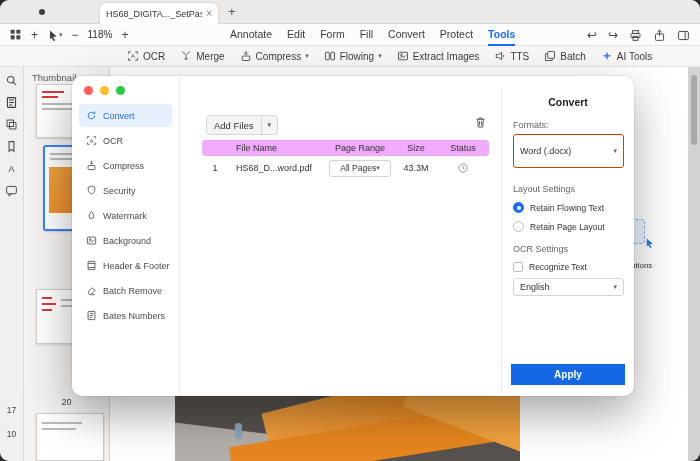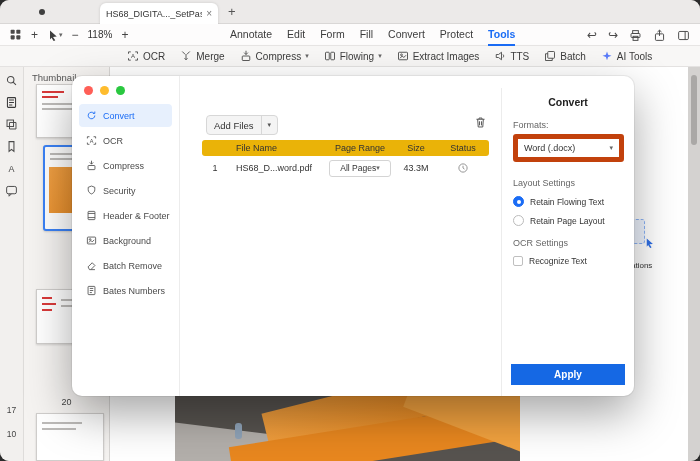--- a/index.html
+++ b/index.html
@@ -71,34 +71,34 @@
 .lr{background:#ff5f57;}.ly{background:#febc2e;}.lg{background:#2ac840;}
 .mnav{position:absolute;left:0;top:0;bottom:0;width:108px;border-right:1px solid #ececec;padding-top:28px;}
 .mnav .item{height:23px;margin:0 7px 2px;display:flex;align-items:center;gap:6px;padding-left:7px;border-radius:4px;font-size:9px;color:#4a4a4a;}
 .mnav .item.active{background:#e7f0fd;color:#1a6cf5;}
 .mcenter{position:absolute;left:108px;top:12px;bottom:0;width:322px;border-right:1px solid #ececec;}
 .addfiles{position:absolute;left:26px;top:27px;height:20px;display:flex;align-items:center;background:#f4f4f4;border:1px solid #d7d7d7;border-radius:4px;font-size:9.5px;color:#333;}
 .addfiles .lbl{padding:0 7px;}
 .addfiles .dd{padding:0 6px;border-left:1px solid #d7d7d7;font-size:7px;color:#555;height:100%;display:flex;align-items:center;}
 .mtrash{position:absolute;right:14px;top:28px;}
 .mtable{position:absolute;left:22px;right:12px;top:52px;}
-.mth{display:flex;height:16px;background:#eab308;border-radius:3px;align-items:center;font-size:9px;color:#333;}
+.mth{display:flex;height:16px;background:#f0abfc;border-radius:3px;align-items:center;font-size:9px;color:#333;}
 .mtr{display:flex;height:24px;align-items:center;font-size:9px;color:#333;}
 .c-idx{width:26px;text-align:center;}
 .c-name{width:98px;padding-left:8px;white-space:nowrap;overflow:hidden;}
 .c-range{width:68px;display:flex;justify-content:center;}
 .c-size{width:44px;text-align:center;}
 .c-status{width:50px;display:flex;justify-content:center;}
 .rangesel{width:62px;height:17px;border:1px solid #d4d4d4;border-radius:3px;display:flex;align-items:center;justify-content:center;padding:0 5px;font-size:8.5px;background:#fff;}
 .mright{position:absolute;right:0;top:0;bottom:0;width:132px;}
 .ptitle{margin-top:20px;text-align:center;font-size:10.5px;font-weight:bold;color:#222;}
 .lab{margin:12px 0 0 11px;font-size:9px;color:#666;}
 .lab2{margin:16px 0 0 11px;font-size:9px;color:#666;}
 .lab3{margin:12px 0 0 11px;font-size:9px;color:#666;}
-.sel{margin:4px 10px 0 11px;height:28px;border:5px solid #c2410c;border-radius:3px;display:flex;align-items:center;justify-content:space-between;padding:0 6px;font-size:9px;color:#333;background:#fff;}
+.sel{margin:4px 10px 0 11px;height:34px;border:1px solid #c2410c;border-radius:3px;display:flex;align-items:center;justify-content:space-between;padding:0 6px;font-size:9px;color:#333;background:#fff;}
 .sel2{margin:6px 10px 0 11px;height:18px;border:1px solid #d4d4d4;border-radius:3px;display:flex;align-items:center;justify-content:space-between;padding:0 6px;font-size:9px;color:#333;background:#fff;}
 .opt{display:flex;align-items:center;gap:6px;margin:8px 0 0 11px;font-size:8.5px;color:#333;}
 .radio{width:11px;height:11px;border-radius:50%;border:1px solid #bbb;background:#fff;flex:none;}
 .radio.on{background:#1a6cf5;border-color:#1a6cf5;position:relative;}
 .radio.on::after{content:"";position:absolute;left:3px;top:3px;width:4px;height:4px;border-radius:50%;background:#fff;}
 .checkbox{width:10px;height:10px;border:1px solid #bfbfbf;border-radius:2px;background:#fff;flex:none;}
 .applybtn{position:absolute;left:9px;right:9px;bottom:11px;height:21px;background:#1568e4;border-radius:0;color:#fff;font-size:10px;font-weight:bold;display:flex;align-items:center;justify-content:center;}
 </style>
 </head>
 <body>
@@ -384,35 +384,43 @@
         <span>
             <svg width="11" height="11" viewBox="0 0 16 16" fill="none" stroke="currentColor" stroke-width="1.2">
               <path d="M8 1.5l4.8 1.9v3.5c0 3-2 5-4.8 6.1-2.8-1.1-4.8-3.1-4.8-6.1V3.4z"></path>
             </svg>
           </span>
         <span>Security</span>
       </div>
       <div class="item">
         <span>
             <svg width="11" height="11" viewBox="0 0 16 16" fill="none" stroke="currentColor" stroke-width="1.2">
-              <rect x="3" y="2" width="10" height="12" rx="1"></rect>
-              <path d="M3 5h10M3 11h10"></path>
-            </svg>
-          </span>
-        <span>Header &amp; Footer</span>
+              <path d="M8 2.2c2 2.6 3.6 4.7 3.6 6.6a3.6 3.6 0 1 1-7.2 0C4.4 6.9 6 4.8 8 2.2z"></path>
+            </svg>
+          </span>
+        <span>Watermark</span>
       </div>
       <div class="item">
         <span>
             <svg width="11" height="11" viewBox="0 0 16 16" fill="none" stroke="currentColor" stroke-width="1.2">
               <rect x="2" y="3" width="12" height="10" rx="1"></rect>
               <circle cx="6" cy="6.5" r="1.2"></circle>
               <path d="M4 11l3-3 2 2 3-3"></path>
             </svg>
           </span>
         <span>Background</span>
+      </div>
+      <div class="item">
+        <span>
+            <svg width="11" height="11" viewBox="0 0 16 16" fill="none" stroke="currentColor" stroke-width="1.2">
+              <rect x="3" y="2" width="10" height="12" rx="1"></rect>
+              <path d="M3 5h10M3 11h10"></path>
+            </svg>
+          </span>
+        <span>Header &amp; Footer</span>
       </div>
       <div class="item">
         <span>
             <svg width="11" height="11" viewBox="0 0 16 16" fill="none" stroke="currentColor" stroke-width="1.2">
               <path d="M3 10l6-6 4 4-6 6H5z"></path>
               <path d="M13 14H7"></path>
             </svg>
           </span>
         <span>Batch Remove</span>
       </div>
@@ -481,17 +489,21 @@
       </div>
       <div class="opt">
         <span class="radio"></span>
         <span>Retain Page Layout</span>
       </div>
       <div class="lab3">OCR Settings</div>
       <div class="opt">
         <span class="checkbox"></span>
         <span>Recognize Text</span>
       </div>
+      <div class="sel2">
+        <span>English</span>
+        <span class="ddg">▾</span>
+      </div>
       <div class="applybtn">Apply</div>
     </div>
   </div>
 
 </div>
 
 </body></html>

